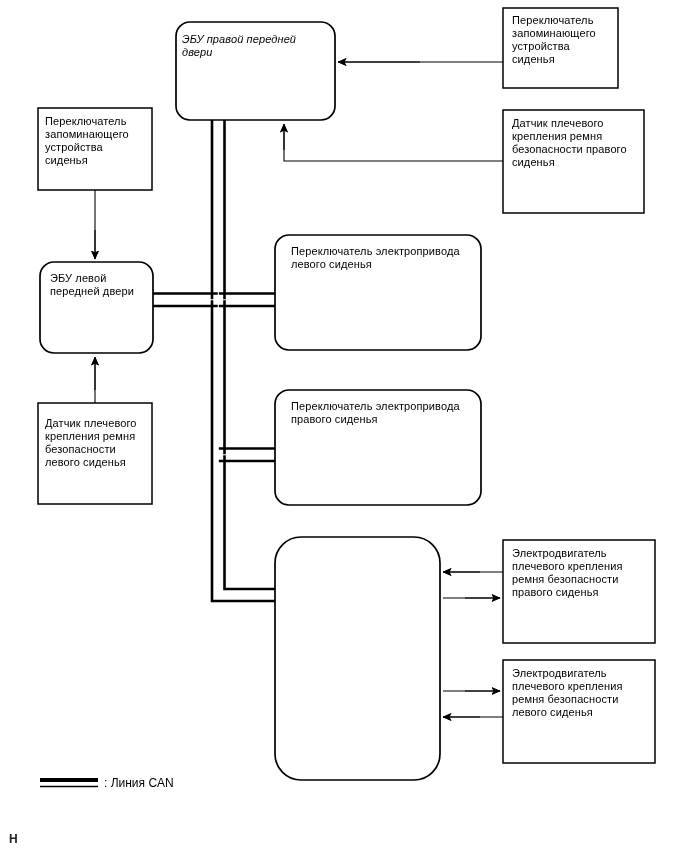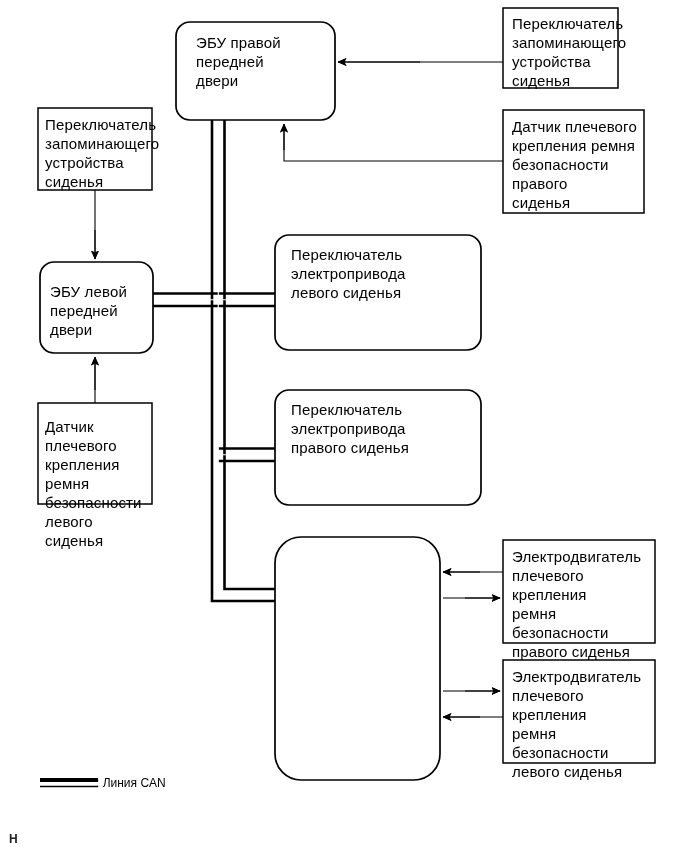--- a/index.html
+++ b/index.html
@@ -1,21 +1,21 @@
 <!DOCTYPE html>
 <html><head>
 <meta charset="utf-8">
 <style>
   html,body{margin:0;padding:0;background:#ffffff;}
   body{width:688px;height:852px;position:relative;
        font-family:"Liberation Sans","DejaVu Sans",sans-serif;
        color:#000;-webkit-font-smoothing:antialiased;}
   #canvas{position:absolute;left:0;top:0;width:688px;height:852px;overflow:hidden;}
   svg{position:absolute;left:0;top:0;width:688px;height:852px;}
-  .label{position:absolute;font-size:15px;line-height:19px;white-space:pre-line;
+  .label{position:absolute;font-size:11px;line-height:13px;white-space:pre-line;
          letter-spacing:0.01em;}
   .legend-text{position:absolute;font-size:12px;line-height:14px;}
   .corner-h{position:absolute;font-size:12px;font-weight:bold;color:#222;}
 </style>
 </head>
 <body>
 
 <div id="canvas">
 
   <svg viewBox="0 0 688 852">
@@ -84,39 +84,39 @@
       <path d="M465,691 L500,691"></path>
       <path d="M480,717 L443,717"></path>
     </g>
 
     <g stroke="#000">
       <path d="M40,780 L98,780" stroke-width="4.2" fill="none"></path>
       <path d="M40,786.5 L98,786.5" stroke-width="1.6" fill="none"></path>
     </g>
   </svg>
 
-  <div class="label" style="left:196px;top:33px;width:140px;">ЭБУ правой передней
+  <div class="label" style="left:182px;top:33px;width:140px;font-style:italic;">ЭБУ правой передней
 двери</div>
 
   <div class="label" style="left:512px;top:14px;width:104px;">Переключатель
 запоминающего
 устройства
 сиденья</div>
 
   <div class="label" style="left:512px;top:117px;width:130px;">Датчик плечевого
 крепления ремня
 безопасности правого
 сиденья</div>
 
   <div class="label" style="left:45px;top:115px;width:104px;">Переключатель
 запоминающего
 устройства
 сиденья</div>
 
-  <div class="label" style="left:50px;top:282px;width:100px;">ЭБУ левой
+  <div class="label" style="left:50px;top:272px;width:100px;">ЭБУ левой
 передней двери</div>
 
   <div class="label" style="left:45px;top:417px;width:104px;">Датчик плечевого
 крепления ремня
 безопасности
 левого сиденья</div>
 
   <div class="label" style="left:291px;top:245px;width:190px;">Переключатель электропривода
 левого сиденья</div>
 
@@ -127,17 +127,17 @@
   <div class="label" style="left:512px;top:547px;width:140px;">Электродвигатель
 плечевого крепления
 ремня безопасности
 правого сиденья</div>
 
   <div class="label" style="left:512px;top:667px;width:140px;">Электродвигатель
 плечевого крепления
 ремня безопасности
 левого сиденья</div>
 
-  <div class="legend-text" style="left:96px;top:776px;">: Линия CAN</div>
+  <div class="legend-text" style="left:104px;top:776px;">: Линия CAN</div>
 
   <div class="corner-h" style="left:9px;top:832px;">H</div>
 
 </div>
 
 </body></html>

